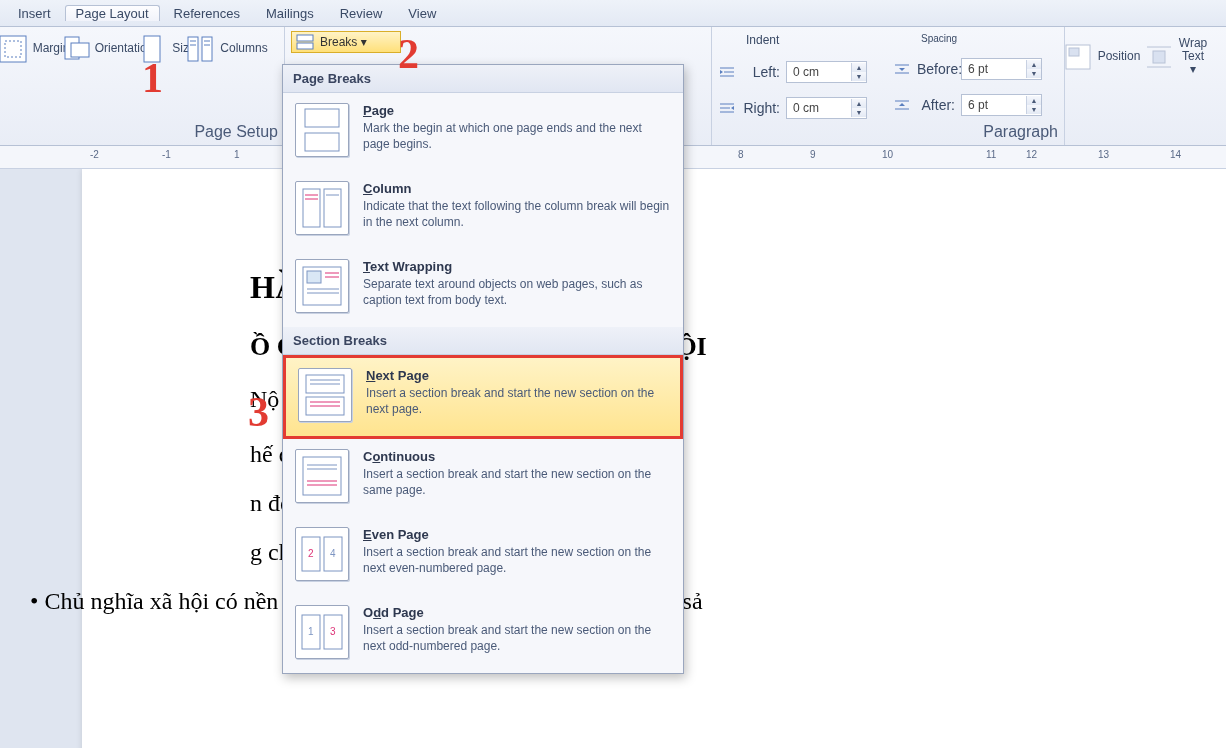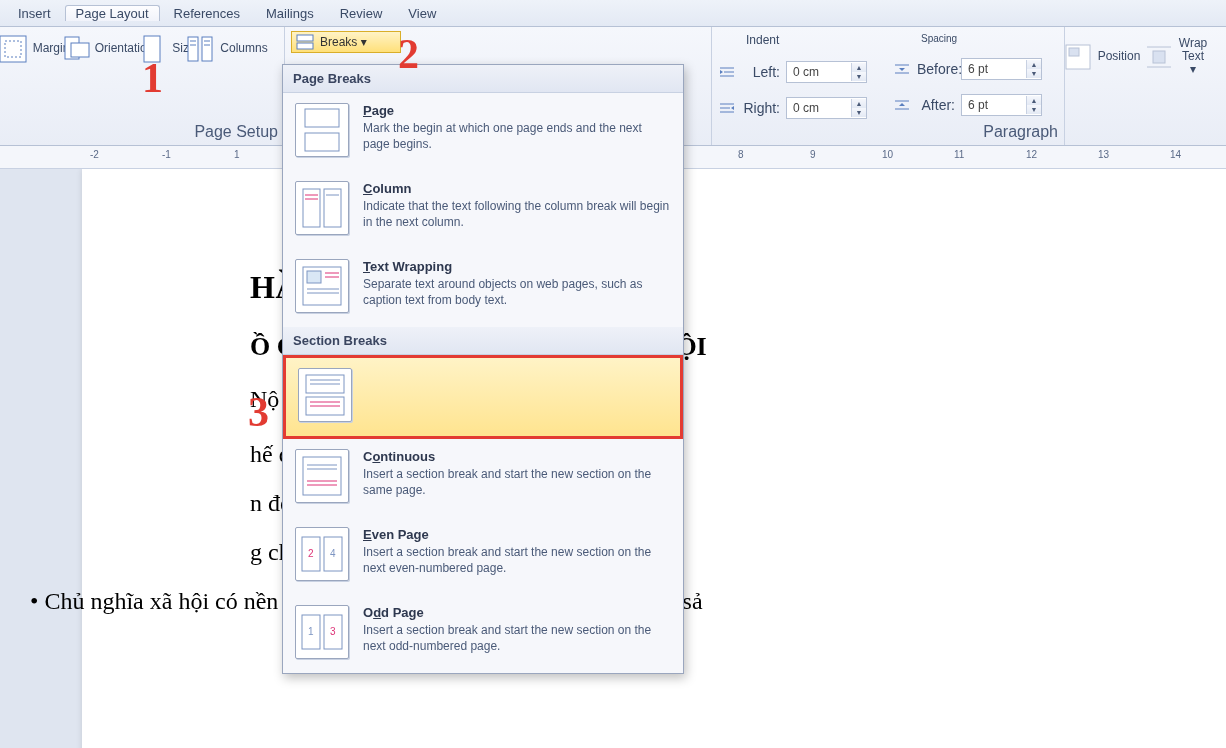--- a/index.html
+++ b/index.html
@@ -231,21 +231,21 @@
     <span class="mark" style="left: 234px;">1</span>
     <span class="mark" style="left: 306px;">2</span>
     <span class="mark" style="left: 378px;">3</span>
     <span class="mark" style="left: 450px;">4</span>
     <span class="mark" style="left: 522px;">5</span>
     <span class="mark" style="left: 594px;">6</span>
     <span class="mark" style="left: 666px;">7</span>
     <span class="mark" style="left: 738px;">8</span>
     <span class="mark" style="left: 810px;">9</span>
     <span class="mark" style="left: 882px;">10</span>
-    <span class="mark" style="left: 954px;">11</span>
+    <span class="mark" style="left: 986px;">11</span>
     <span class="mark" style="left: 1026px;">12</span>
     <span class="mark" style="left: 1098px;">13</span>
     <span class="mark" style="left: 1170px;">14</span>
   </div>
 
 <div class="page-area">
   <div class="sheet"></div>
   <div class="doc">
     <h1>HẦN NỘI DUNG</h1>
     <h2>Ồ CHÍ MINH VỀ CHỦ NGHĨA XÃ HỘI</h2>
@@ -312,20 +312,24 @@
     <div class="thumb">
         <svg width="46" height="46">
           <rect x="4" y="3" width="38" height="18" fill="#fff" stroke="#7d95c2"></rect>
           <line x1="8" y1="8" x2="38" y2="8" stroke="#7d95c2"></line>
           <line x1="8" y1="12" x2="38" y2="12" stroke="#7d95c2"></line>
           <rect x="4" y="25" width="38" height="18" fill="#fff" stroke="#7d95c2"></rect>
           <line x1="8" y1="30" x2="38" y2="30" stroke="#d37"></line>
           <line x1="8" y1="34" x2="38" y2="34" stroke="#d37"></line>
         </svg>
       </div>
+    <div>
+        <div class="tt" style="font-weight:700"><u>N</u>ext Page</div>
+        <div class="dsc">Insert a section break and start the new section on the next page.</div>
+      </div>
   </div>
 
   <div class="dd-item">
     <div class="thumb">
         <svg width="46" height="46">
           <rect x="4" y="4" width="38" height="38" fill="#fff" stroke="#7d95c2"></rect>
           <line x1="8" y1="12" x2="38" y2="12" stroke="#7d95c2"></line>
           <line x1="8" y1="16" x2="38" y2="16" stroke="#7d95c2"></line>
           <line x1="8" y1="28" x2="38" y2="28" stroke="#d37"></line>
           <line x1="8" y1="32" x2="38" y2="32" stroke="#d37"></line>

